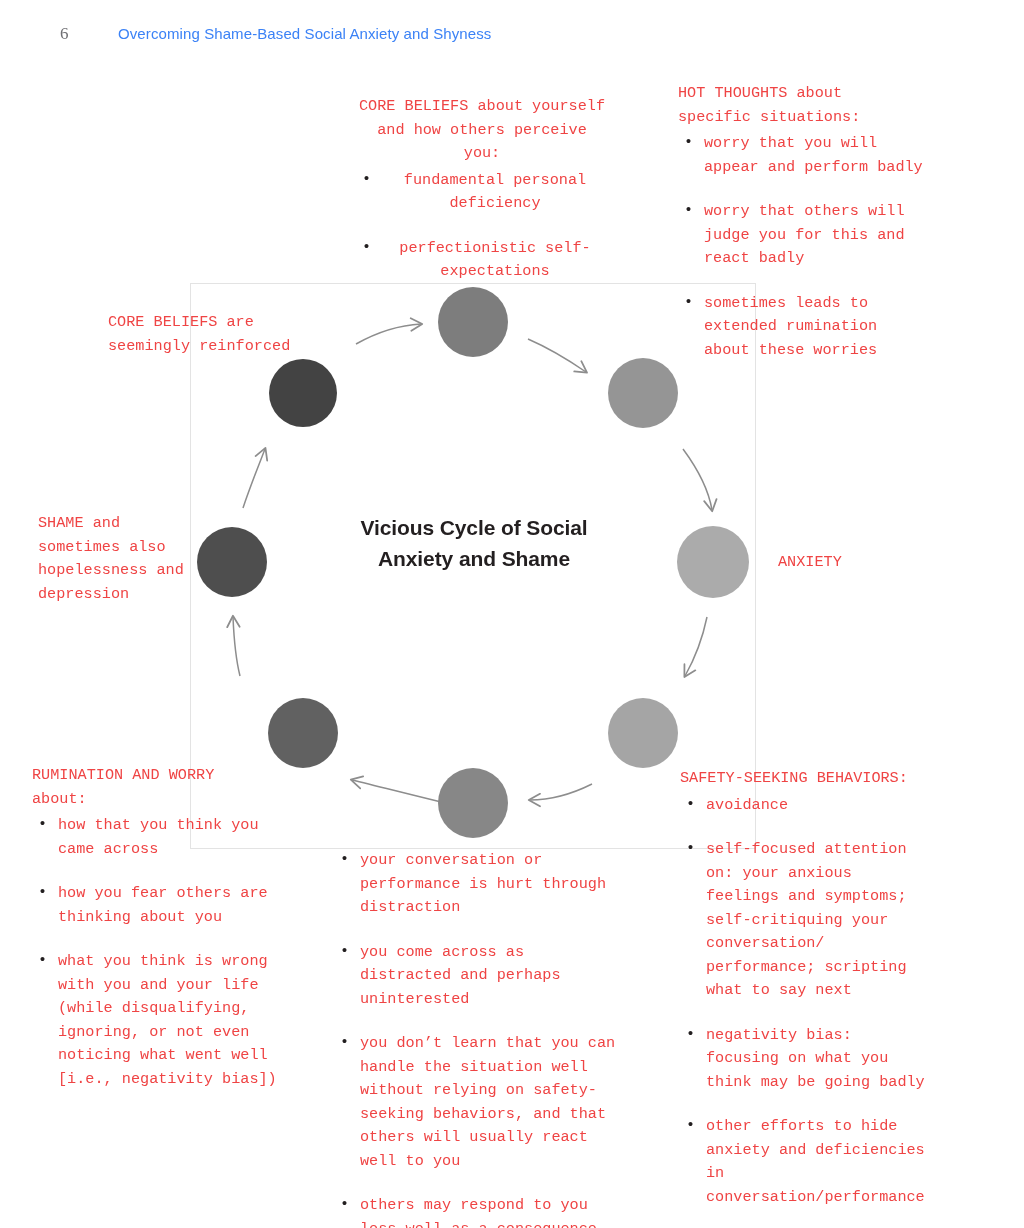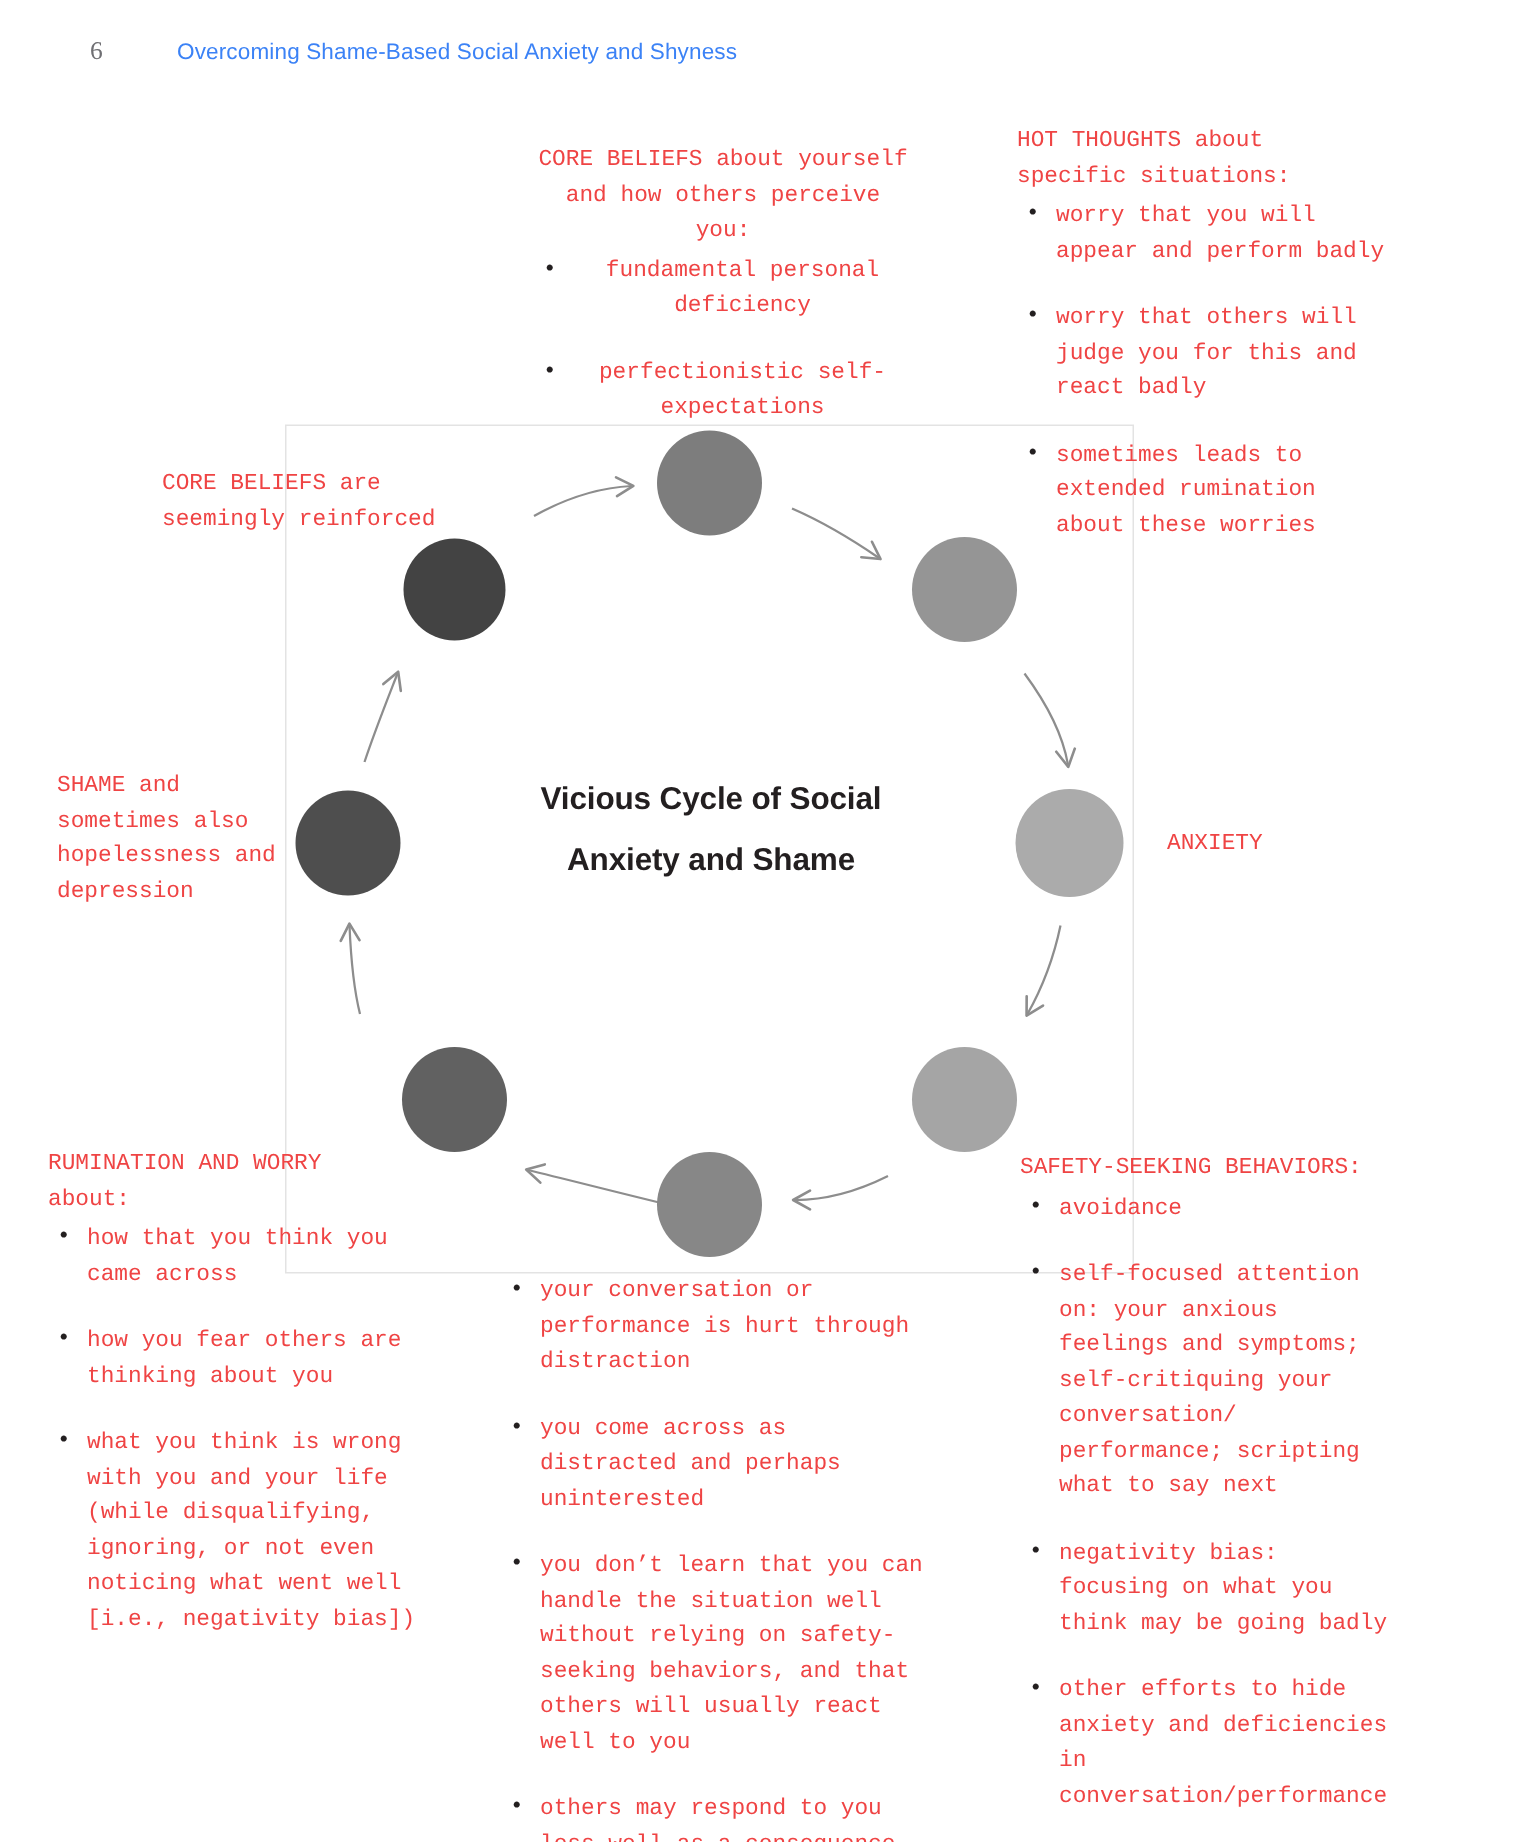--- a/index.html
+++ b/index.html
@@ -66,21 +66,21 @@
 
   
   .center-title {
     position: absolute;
     left: 360px;
     top: 512px;
     width: 228px;
     text-align: center;
     font-size: 21px;
     font-weight: bold;
-    line-height: 41px;
+    line-height: 31px;
     color: #231f20;
     letter-spacing: -0.1px;
   }
 
   
   .block {
     position: absolute;
     font-size: 15.2px;
     line-height: 23.5px;
     color: #ef4444;

